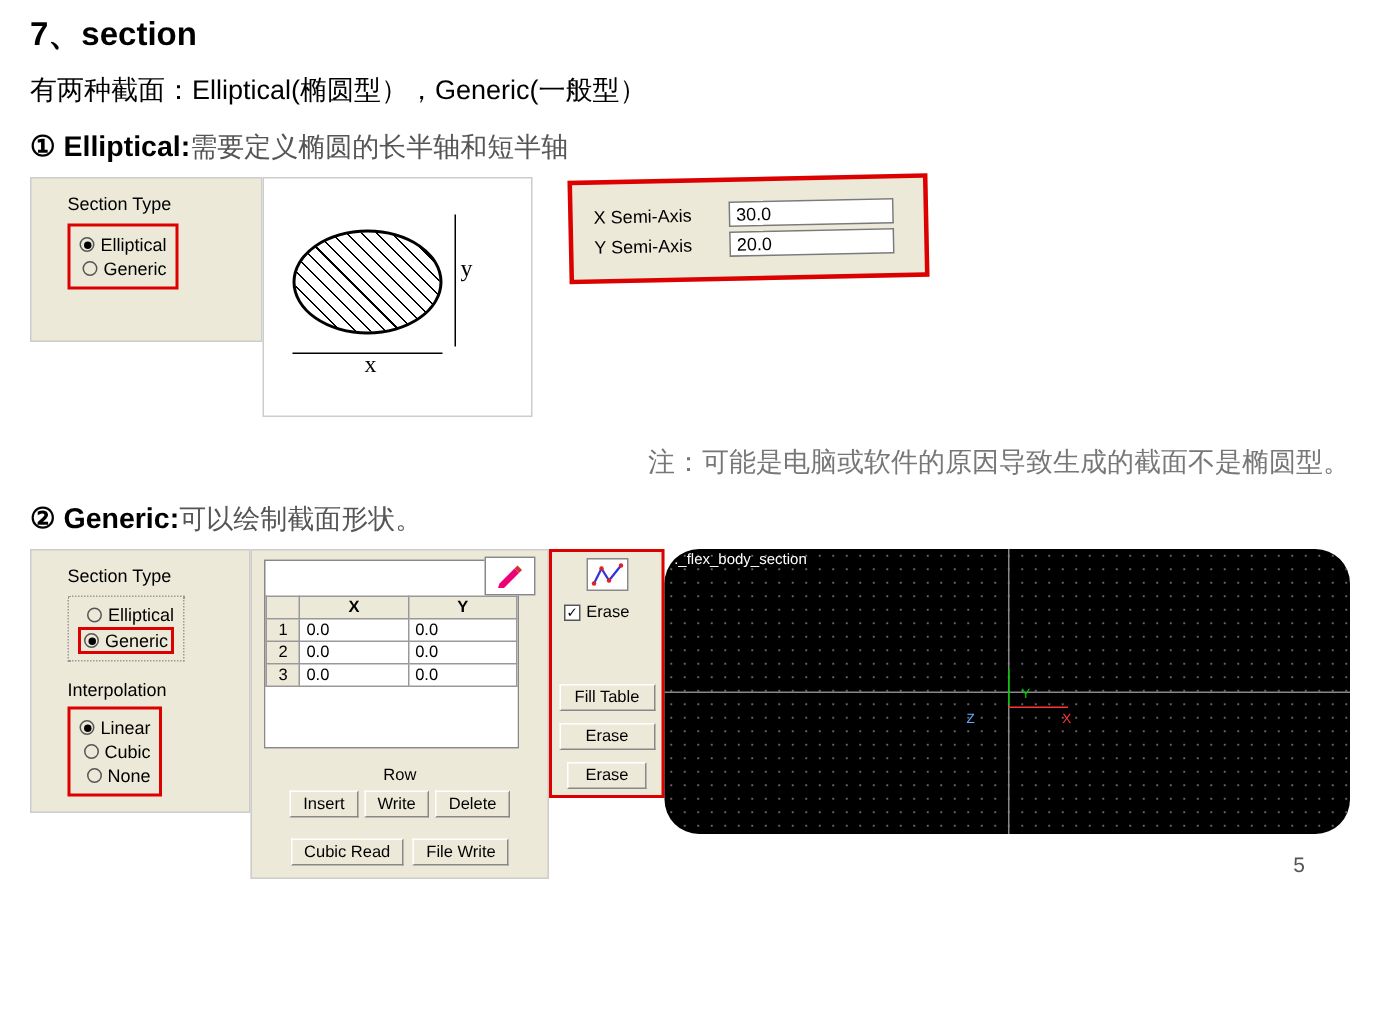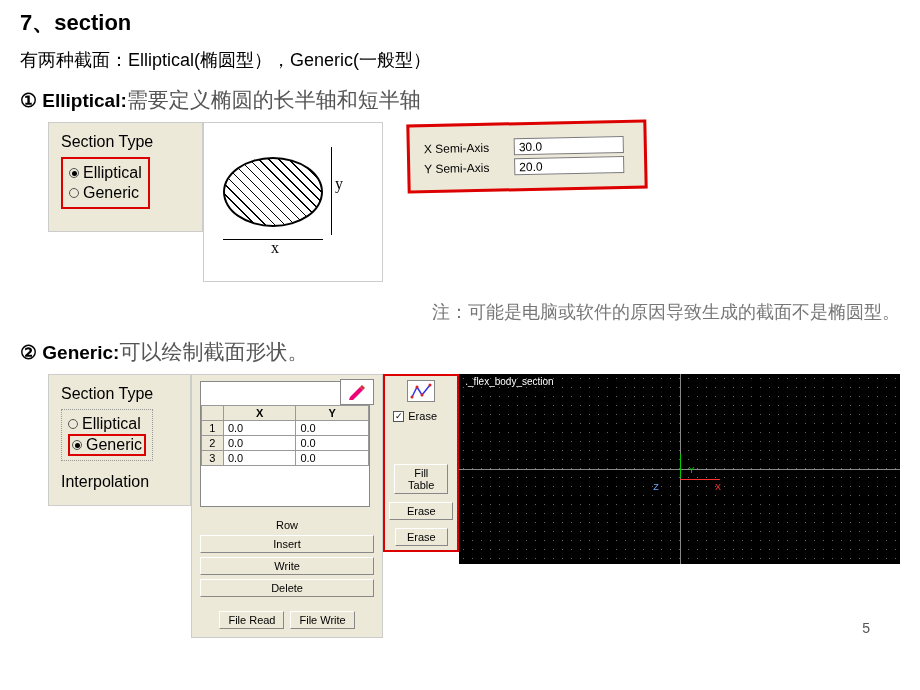--- a/index.html
+++ b/index.html
@@ -7,37 +7,36 @@
     margin: 0;
     padding: 8px 20px;
     font-family: "Microsoft YaHei", Arial, sans-serif;
     background: #fff;
     width: 920px;
     color: #000;
   }
   .heading { font-size: 22px; font-weight: bold; margin: 0 0 10px 0; }
   .para { font-size: 18px; margin: 6px 0; }
   .subhead { font-size: 19px; font-weight: bold; margin: 14px 0 8px 0; }
-  .subhead .note { font-weight: normal; font-size: 21px; color:#555; }
+  .subhead .note { font-weight: normal; font-size: 18px; color:#555; }
   .gray-note { color: #777; text-align: right; }
 
   
   .ellip-row { display: flex; gap: 0; align-items: flex-start; }
   .panel-gray {
     background: #ece9d8;
     border: 1px solid #ccc;
-    padding: 10px 12px;
+    padding: 10px 24px;
     font-family: Tahoma, Arial, sans-serif;
-    font-size: 16px;
-    margin-left: 28px;
+    font-size: 12px;
   }
   .section-type-box { width: 155px; height: 110px; }
   .section-type-label { margin-bottom: 6px; }
   .radio-group { border: 1px solid #b0b0b0; padding: 4px 6px; background:#ece9d8; display:inline-block;}
-  .radio-item { display:flex; align-items:center; padding:1px 0; gap:4px;}
+  .radio-item { display:flex; align-items:center; padding:1px 0; gap:4px;justify-content:flex-end;}
   .radio-dot { width:10px; height:10px; border:1px solid #555; border-radius:50%; display:inline-flex; align-items:center; justify-content:center;}
   .radio-dot.sel::after { content:""; width:5px; height:5px; background:#000; border-radius:50%;}
   .hilite-red { border: 2px solid #d00 !important; }
 
   .diagram-panel {
     background: #fff; border:1px solid #ccc; width:180px; height:160px;
     display:flex; align-items:center; justify-content:center;
   }
   .ellipse-diagram { position:relative; width:140px; height:110px; }
   .ellipse-shape {
@@ -68,40 +67,41 @@
   .gen-table-panel {
     background:#ece9d8; border:1px solid #ccc; width:200px; padding:6px 8px 8px;
     font-family:Tahoma,Arial; font-size:11px;
   }
   .table-wrap { background:#fff; border:1px solid #888; width:170px;}
   table.grid { border-collapse:collapse; width:100%; font-size:11px;}
   table.grid th, table.grid td { border:1px solid #999; padding:1px 4px; text-align:left; background:#fff;}
   table.grid th { background:#ece9d8; text-align:center;}
   table.grid td.idx { background:#ece9d8; width:22px; text-align:center;}
   .row-ctrl { text-align:center; margin-top:12px; }
-  .row-ctrl .btnrow { display:flex; gap:4px; justify-content:center; margin-top:4px;flex-direction:column;}
+  .row-ctrl .btnrow { display:flex; gap:4px; justify-content:center; margin-top:4px;}
   .win-btn {
     background:#ece9d8; border:1px solid #888; border-top-color:#fff; border-left-color:#fff;
     padding:2px 8px; font-size:11px; font-family:Tahoma,Arial; cursor:default;
   }
   .file-row { display:flex; gap:6px; justify-content:center; margin-top:14px;}
   .pencil-icon { width:34px; height:26px; border:1px solid #888; background:#fff; display:flex; align-items:center; justify-content:center; float:right; margin-top:-2px;}
 
   .gen-mid {
     border:2px solid #d00; padding:4px 4px; width:78px;
     display:flex; flex-direction:column; gap:8px; align-items:center;
     font-family:Tahoma,Arial; font-size:11px; background:#ece9d8;
   }
   .gen-mid .icon-box { width:28px; height:22px; border:1px solid #888; background:#fff; display:flex; align-items:center; justify-content:center;}
   .checkbox-row { display:flex; align-items:center; gap:4px; align-self:flex-start; margin-left:4px;}
   .chk { width:11px; height:11px; border:1px solid #555; background:#fff; display:inline-flex; align-items:center; justify-content:center; font-size:9px; line-height:9px;}
 
   .preview {
     width:460px; height:190px; background:#000; position:relative; overflow:hidden;
     font-family:Tahoma,Arial;
+    border-radius:23px;
   }
   .preview .title { position:absolute; left:6px; top:2px; color:#fff; font-size:10px;}
   .preview .dots {
     position:absolute; inset:0;
     background-image: radial-gradient(circle,#666 0.6px, transparent 0.6px);
     background-size: 9px 9px;
   }
   .preview .hline{position:absolute; left:0; right:0; top:50%; border-top:1px solid #888;}
   .preview .vline{position:absolute; top:0; bottom:0; left:50%; border-left:1px solid #888;}
   .origin-lbl { position:absolute; font-size:9px; }
@@ -177,20 +177,34 @@
         <span class="radio-dot"></span>
         <span>Elliptical</span>
       </div>
       <div class="radio-item hilite-red" style="padding:0 2px">
         <span class="radio-dot sel"></span>
         <span>Generic</span>
       </div>
     </div>
 
     <div class="interp-label">Interpolation</div>
+    <div class="radio-group hilite-red">
+      <div class="radio-item">
+        <span class="radio-dot sel"></span>
+        <span>Linear</span>
+      </div>
+      <div class="radio-item">
+        <span class="radio-dot"></span>
+        <span>Cubic</span>
+      </div>
+      <div class="radio-item">
+        <span class="radio-dot"></span>
+        <span>None</span>
+      </div>
+    </div>
   </div>
 
   <div class="gen-table-panel">
     <div class="pencil-icon">
       <svg width="18" height="16" viewBox="0 0 18 16">
           <path d="M2 13 L12 3 L15 6 L5 16 L1 16 Z" fill="#e07"></path>
           <path d="M12 3 L15 6 L17 4 L14 1 Z" fill="#c33"></path>
         </svg>
     </div>
     <div class="table-wrap">
@@ -222,41 +236,41 @@
     </div>
     <div class="row-ctrl">
       <div>Row</div>
       <div class="btnrow">
         <div class="win-btn">Insert</div>
         <div class="win-btn">Write</div>
         <div class="win-btn">Delete</div>
       </div>
     </div>
     <div class="file-row">
-      <div class="win-btn">File Read</div>
+      <div class="win-btn">Cubic Read</div>
       <div class="win-btn">File Write</div>
     </div>
   </div>
 
   <div class="gen-mid">
     <div class="icon-box">
       <svg width="22" height="16" viewBox="0 0 22 16">
           <polyline points="2,14 7,4 12,12 20,2" fill="none" stroke="#33d" stroke-width="1.5"></polyline>
           <circle cx="2" cy="14" r="1.5" fill="#d22"></circle>
           <circle cx="7" cy="4" r="1.5" fill="#d22"></circle>
           <circle cx="12" cy="12" r="1.5" fill="#d22"></circle>
           <circle cx="20" cy="2" r="1.5" fill="#d22"></circle>
         </svg>
     </div>
     <div class="checkbox-row">
       <span class="chk">✓</span>
       <span>Erase</span>
     </div>
     <div style="height:26px"></div>
-    <div class="win-btn" style="width:54px;text-align:center">Fill Table</div>
+    <div class="win-btn" style="width:64px;text-align:center">Fill Table</div>
     <div class="win-btn" style="width:64px;text-align:center">Erase</div>
     <div class="win-btn" style="width:53px;text-align:center">Erase</div>
   </div>
 
   <div class="preview">
     <div class="dots"></div>
     <div class="hline"></div>
     <div class="vline"></div>
     <div class="title">._flex_body_section</div>
     <div class="arrow-y"></div>

